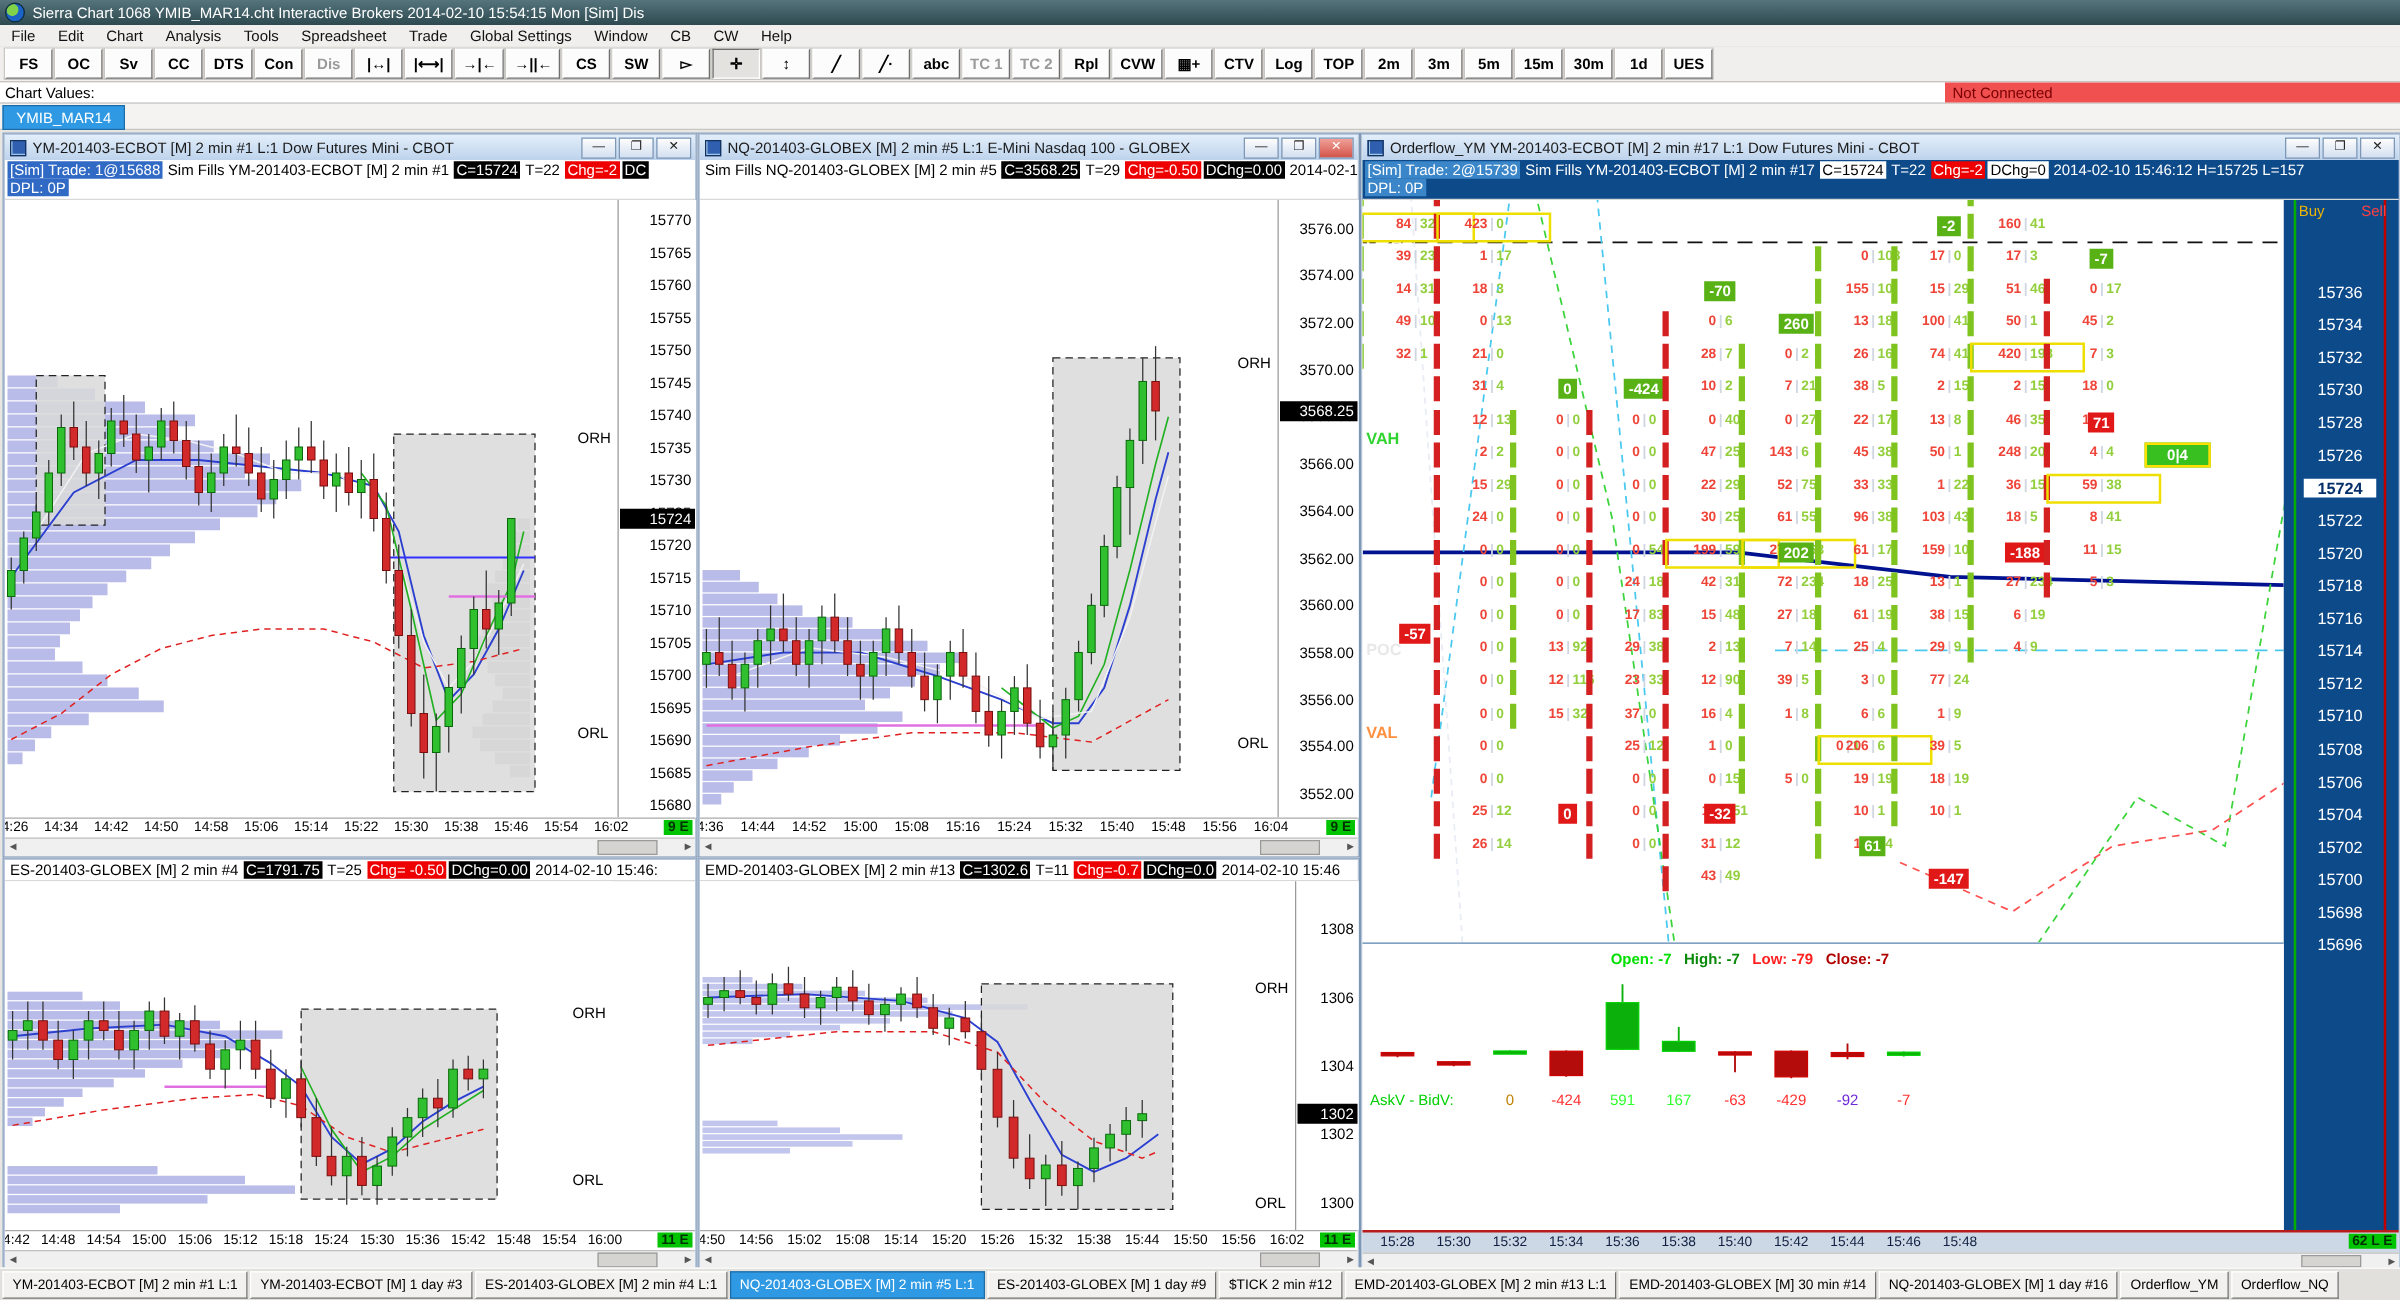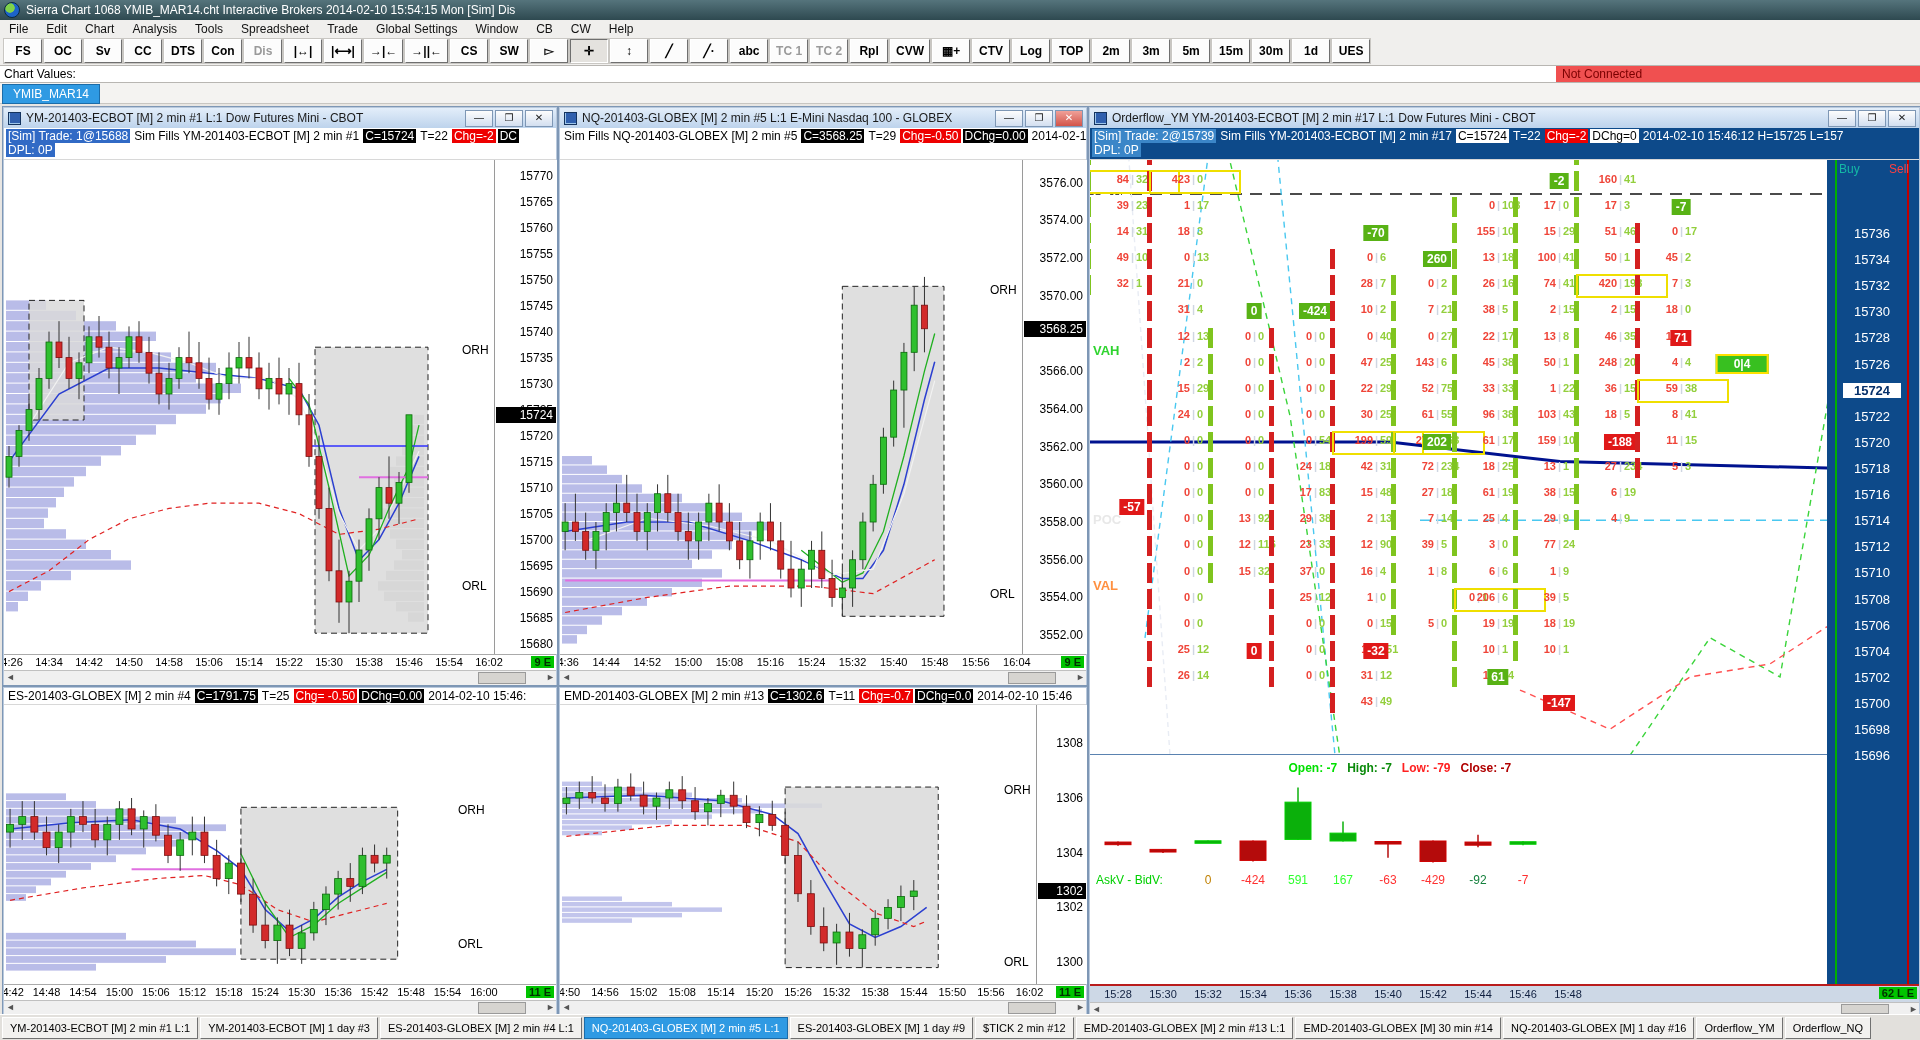--- a/index.html
+++ b/index.html
@@ -1044,21 +1044,21 @@
         <div class="fp-bar" style="position: absolute; left: 545px; top: 298.097px; width: 5px; height: 20px; background: rgb(212, 32, 32);"></div>
         <div class="fp-row" style="position: absolute; left: 551px; top: 300.097px;"><span class="fp-bid">5</span><span class="fp-sep">|</span><span class="fp-ask">3</span></div>
         <div class="fp-box" style="position: absolute; left: 547px; top: 218.767px; width: 88px; height: 20px;"></div>
         <div class="fp-badge" style="background: rgb(88, 178, 21); left: 591px; top: 46.9978px;">-7</div>
         <div class="fp-badge" style="background: rgb(224, 24, 24); left: 591px; top: 177.547px;">71</div>
         <div class="fp-badge" style="background: rgb(56, 192, 32); border: 2px solid rgb(255, 224, 0); left: 652px; top: 203.657px; padding: 1px 16px;">0|4</div>
       </div>
       <div class="ofaxis" style="position: absolute; left: 738px; top: 53px; width: 92px; height: 824px;">
         <div style="position: absolute; left: 8px; top: 0px; width: 2px; height: 824px; background: rgb(0, 176, 0);"></div>
         <div style="position: absolute; left: 80px; top: 0px; width: 2px; height: 824px; background: rgb(192, 0, 0);"></div>
-        <div style="color: #14b8a6; font-size: 12px; position: absolute; left: 12px; top: 2px;">Buy</div>
+        <div style="color: #eab308; font-size: 12px; position: absolute; left: 12px; top: 2px;">Buy</div>
         <div style="color: rgb(255, 64, 64); font-size: 12px; position: absolute; left: 62px; top: 2px;">Sell</div>
         <div class="oftick" style="position: absolute; left: 16px; top: 65.9978px;">15736</div>
         <div class="oftick" style="position: absolute; left: 16px; top: 92.1077px;">15734</div>
         <div class="oftick" style="position: absolute; left: 16px; top: 118.218px;">15732</div>
         <div class="oftick" style="position: absolute; left: 16px; top: 144.327px;">15730</div>
         <div class="oftick" style="position: absolute; left: 16px; top: 170.437px;">15728</div>
         <div class="oftick" style="position: absolute; left: 16px; top: 196.547px;">15726</div>
         <div class="oftick hl" style="position: absolute; left: 16px; top: 222.657px;">15724</div>
         <div class="oftick" style="position: absolute; left: 16px; top: 248.767px;">15722</div>
         <div class="oftick" style="position: absolute; left: 16px; top: 274.877px;">15720</div>
@@ -1102,21 +1102,21 @@
         <div style="color: rgb(255, 255, 255); font-size: 11px; position: absolute; left: 703px; top: 27.5px;">500</div>
         <div style="color: rgb(255, 255, 255); font-size: 11px; position: absolute; left: 703px; top: 80px;">0</div>
         <div style="color: rgb(255, 255, 255); font-size: 11px; position: absolute; left: 703px; top: 132.5px;">-500</div>
         <div class="sub-lbl" style="color: rgb(0, 208, 0); top: 118px;">AskV - BidV:</div>
         <div class="sub-val" style="color: rgb(192, 128, 0); position: absolute; left: 96px; top: 118px;">0</div>
         <div class="sub-val" style="color: rgb(255, 48, 48); position: absolute; left: 141px; top: 118px;">-424</div>
         <div class="sub-val" style="color: rgb(48, 255, 48); position: absolute; left: 186px; top: 118px;">591</div>
         <div class="sub-val" style="color: rgb(48, 255, 48); position: absolute; left: 231px; top: 118px;">167</div>
         <div class="sub-val" style="color: rgb(255, 48, 48); position: absolute; left: 276px; top: 118px;">-63</div>
         <div class="sub-val" style="color: rgb(255, 48, 48); position: absolute; left: 321px; top: 118px;">-429</div>
-        <div class="sub-val" style="color: #15803d; position: absolute; left: 366px; top: 118px;">-92</div>
+        <div class="sub-val" style="color: #6d28d9; position: absolute; left: 366px; top: 118px;">-92</div>
         <div class="sub-val" style="color: rgb(255, 48, 48); position: absolute; left: 411px; top: 118px;">-7</div>
         <div class="sub-lbl" style="color: rgb(255, 255, 255); top: 144px;">Ask Vol:</div>
         <div class="sub-val" style="color: rgb(255, 255, 255); position: absolute; left: 96px; top: 144px;">0</div>
         <div class="sub-val" style="color: rgb(255, 255, 255); position: absolute; left: 141px; top: 144px;">482</div>
         <div class="sub-val" style="color: rgb(255, 255, 255); position: absolute; left: 186px; top: 144px;">1269</div>
         <div class="sub-val" style="color: rgb(255, 255, 255); position: absolute; left: 231px; top: 144px;">838</div>
         <div class="sub-val" style="color: rgb(255, 255, 255); position: absolute; left: 276px; top: 144px;">629</div>
         <div class="sub-val" style="color: rgb(255, 255, 255); position: absolute; left: 321px; top: 144px;">480</div>
         <div class="sub-val" style="color: rgb(255, 255, 255); position: absolute; left: 366px; top: 144px;">642</div>
         <div class="sub-val" style="color: rgb(255, 255, 255); position: absolute; left: 411px; top: 144px;">83</div>

